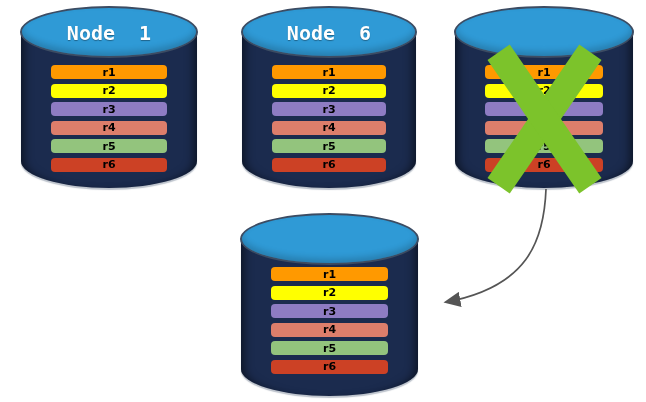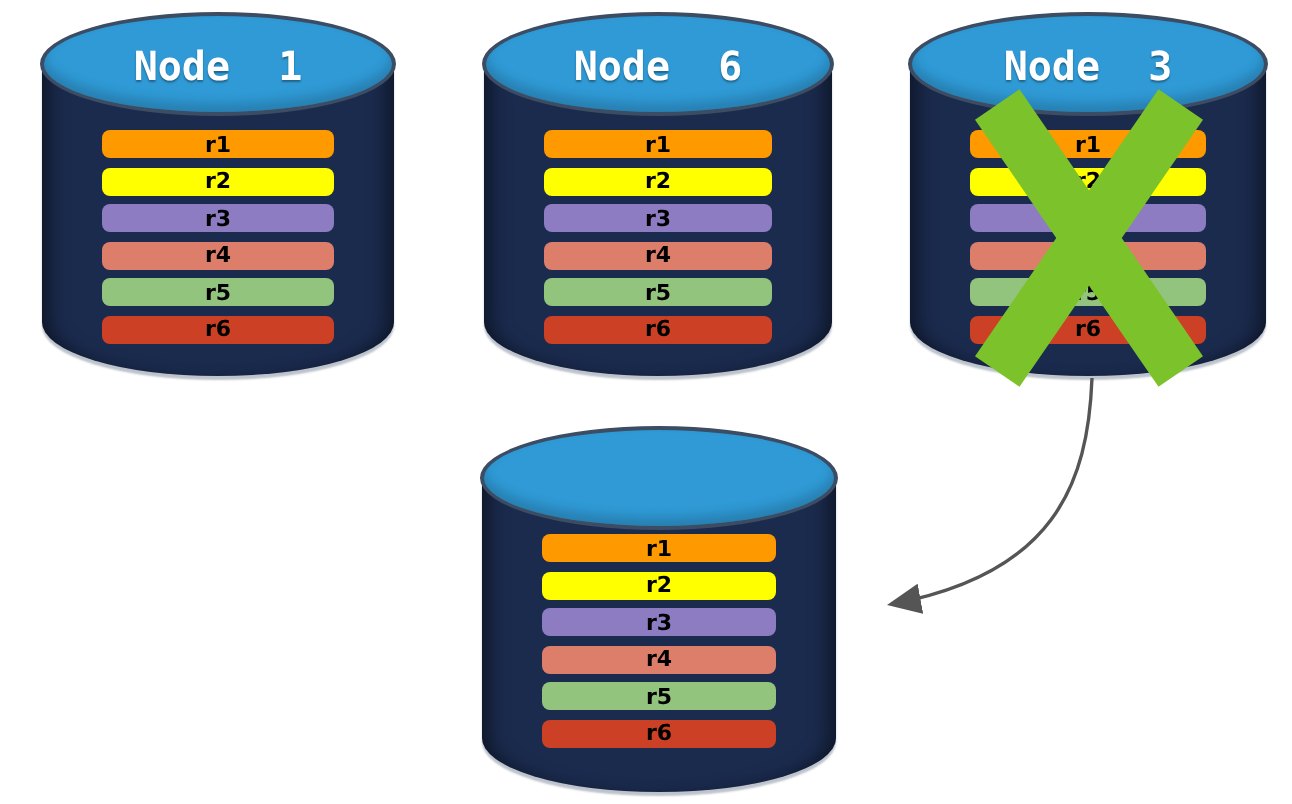--- a/index.html
+++ b/index.html
@@ -84,21 +84,20 @@
         <div class="bar" style="background: rgb(142, 124, 195);">r3</div>
         <div class="bar" style="background: rgb(221, 126, 107);">r4</div>
         <div class="bar" style="background: rgb(147, 196, 125);">r5</div>
         <div class="bar" style="background: rgb(204, 65, 37);">r6</div>
       </div>
   </div>
 
   <div class="node node-3">
     <div class="cyl-body" style="background: rgb(27, 43, 78);"></div>
     <div class="cyl-top" style="background: rgb(47, 154, 214);"></div>
-    <div class="node-title">Node  3</div>
     <div class="bars">
         <div class="bar" style="background: rgb(255, 153, 0);">r1</div>
         <div class="bar" style="background: rgb(255, 255, 0);">r2</div>
         <div class="bar" style="background: rgb(142, 124, 195);">r3</div>
         <div class="bar" style="background: rgb(221, 126, 107);">r4</div>
         <div class="bar" style="background: rgb(147, 196, 125);">r5</div>
         <div class="bar" style="background: rgb(204, 65, 37);">r6</div>
       </div>
     <div class="x-mark">
       <div class="x-stroke x1" style="background: rgb(124, 195, 43);"></div>

